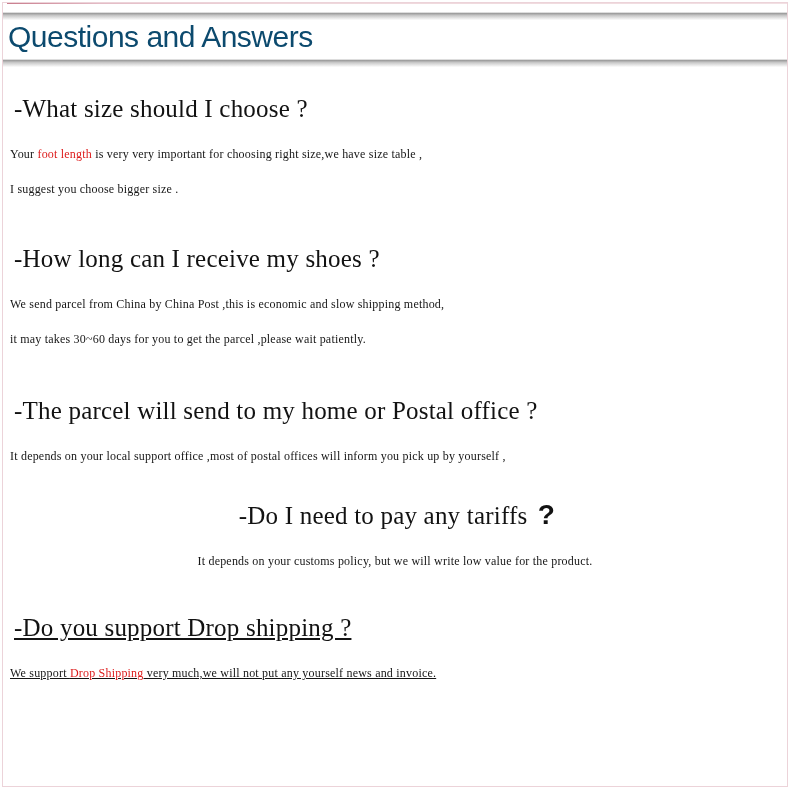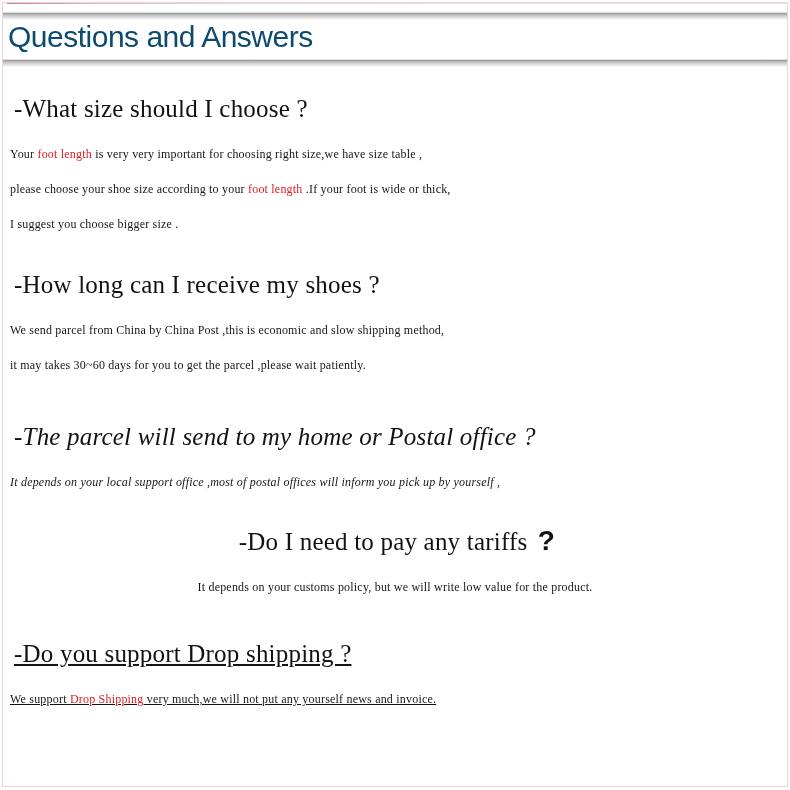--- a/index.html
+++ b/index.html
@@ -58,22 +58,22 @@
   }
   
   .content {
     position: absolute;
     top: 76px;
     left: 10px;
     right: 10px;
   }
   .qa { margin: 0; }
   .qa:nth-child(1) { margin-top: 16px; }
-  .qa:nth-child(2) { margin-top: 26px; }
-  .qa:nth-child(3) { margin-top: 37px; font-style: italic; }
+  .qa:nth-child(2) { margin-top: 35px; }
+  .qa:nth-child(3) { margin-top: 37px; }
   .qa:nth-child(4) { margin-top: 24px; text-align: center; }
   .qa:nth-child(5) { margin-top: 32px; text-decoration: underline; }
   h2.question {
     margin: 0;
     padding-left: 4px;
     font-weight: 400;
     font-size: 25px;
     line-height: 34px;
     letter-spacing: 0.2px;
     color: #121212;
@@ -104,21 +104,20 @@
 <div class="frame"></div>
 
 <div class="hdr-bar top"></div>
 <h1 class="page-title">Questions and Answers</h1>
 <div class="hdr-bar bottom"></div>
 
 <div class="content" id="qa-list">
     <section class="qa">
       <h2 class="question">-What size should I choose ?</h2>
       <p class="answer-line"><span>Your </span><span class="red">foot length</span><span> is very very important for choosing right size,we have size table ,</span></p>
-      <p class="answer-line"><span>please choose your shoe size according to your </span><span class="red">foot length</span><span> .If your foot is wide or thick,</span></p>
       <p class="answer-line"><span>I suggest you choose bigger size .</span></p>
     </section>
     <section class="qa">
       <h2 class="question">-How long can I receive my shoes ?</h2>
       <p class="answer-line"><span>We send parcel from China by China Post ,this is economic and slow shipping method,</span></p>
       <p class="answer-line"><span>it may takes 30~60 days for you to get the parcel ,please wait patiently.</span></p>
     </section>
     <section class="qa">
       <h2 class="question">-The parcel will send to my home or Postal office ?</h2>
       <p class="answer-line"><span>It depends on your local support office ,most of postal offices will inform you pick up by yourself ,</span></p>

